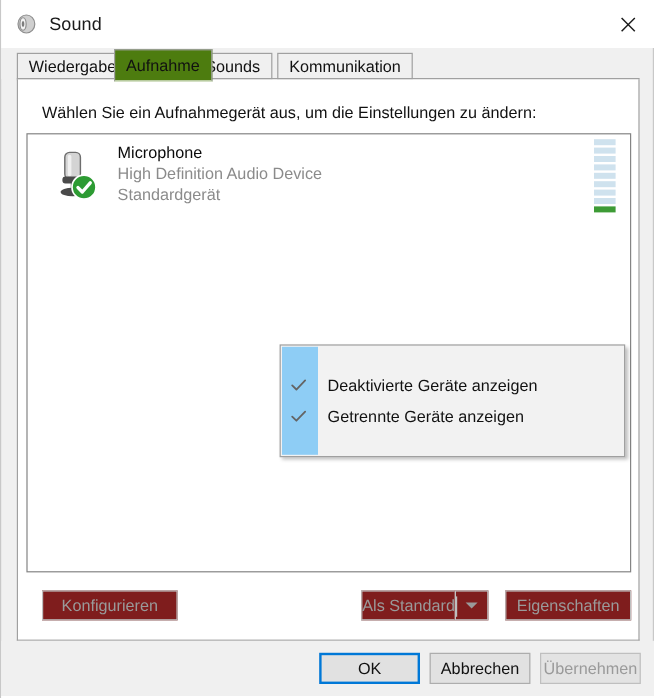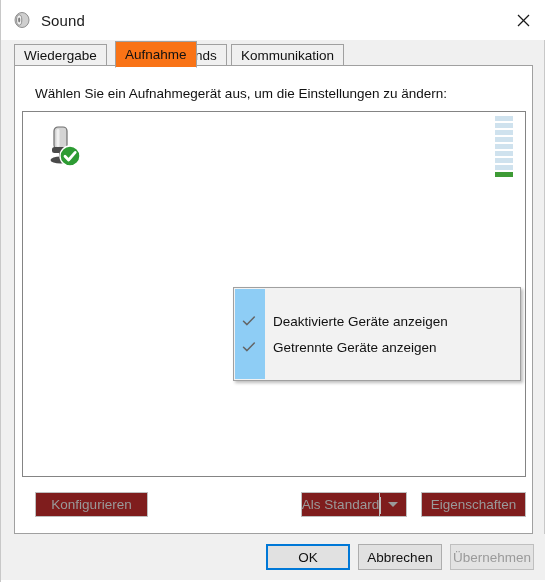--- a/index.html
+++ b/index.html
@@ -69,25 +69,24 @@
     background: #f0f0f0;
     border: 1px solid #a0a0a0;
     font-size: 13.5px;
     color: #111111;
     cursor: default;
     white-space: nowrap;
   }
   .tab.selected {
     top: 1px;
     height: 27px;
-    background: #f97316;
+    background: #4d7c0f;
     border-bottom: 1px solid #ffffff;
     z-index: 3;
     font-size: 13.5px;
-    margin-left: 20px;
   }
 
   
   #tabpanel {
     position: absolute;
     left: 13px; top: 66px;
     width: 519px; height: 468px;
     background: #ffffff;
     border: 1px solid #a0a0a0;
     border-top: none;
@@ -335,20 +334,25 @@
             <rect x="15" y="26" width="17" height="6" rx="2.5" fill="#4a4a4a"></rect>
 
             <rect x="22" y="31" width="3" height="6" fill="#5a5a5a"></rect>
 
             <ellipse cx="23.5" cy="39" rx="10" ry="3.6" fill="#4a4a4a"></ellipse>
 
             <circle cx="33" cy="35" r="10" fill="#2d9b33"></circle>
             <circle cx="33" cy="35" r="10" fill="none" stroke="#ffffff" stroke-width="1.4"></circle>
             <path d="M28 35.3 L31.6 39 L38.2 31.4" fill="none" stroke="#ffffff" stroke-width="2.8" stroke-linecap="round" stroke-linejoin="round"></path>
           </svg>
+        </div>
+        <div class="device-text">
+          <div class="device-name">Microphone</div>
+          <div class="device-sub">High Definition Audio Device</div>
+          <div class="device-sub">Standardgerät</div>
         </div>
         <div class="vu">
           <div class="vu-seg"></div>
           <div class="vu-seg"></div>
           <div class="vu-seg"></div>
           <div class="vu-seg"></div>
           <div class="vu-seg"></div>
           <div class="vu-seg"></div>
           <div class="vu-seg"></div>
           <div class="vu-seg"></div>

